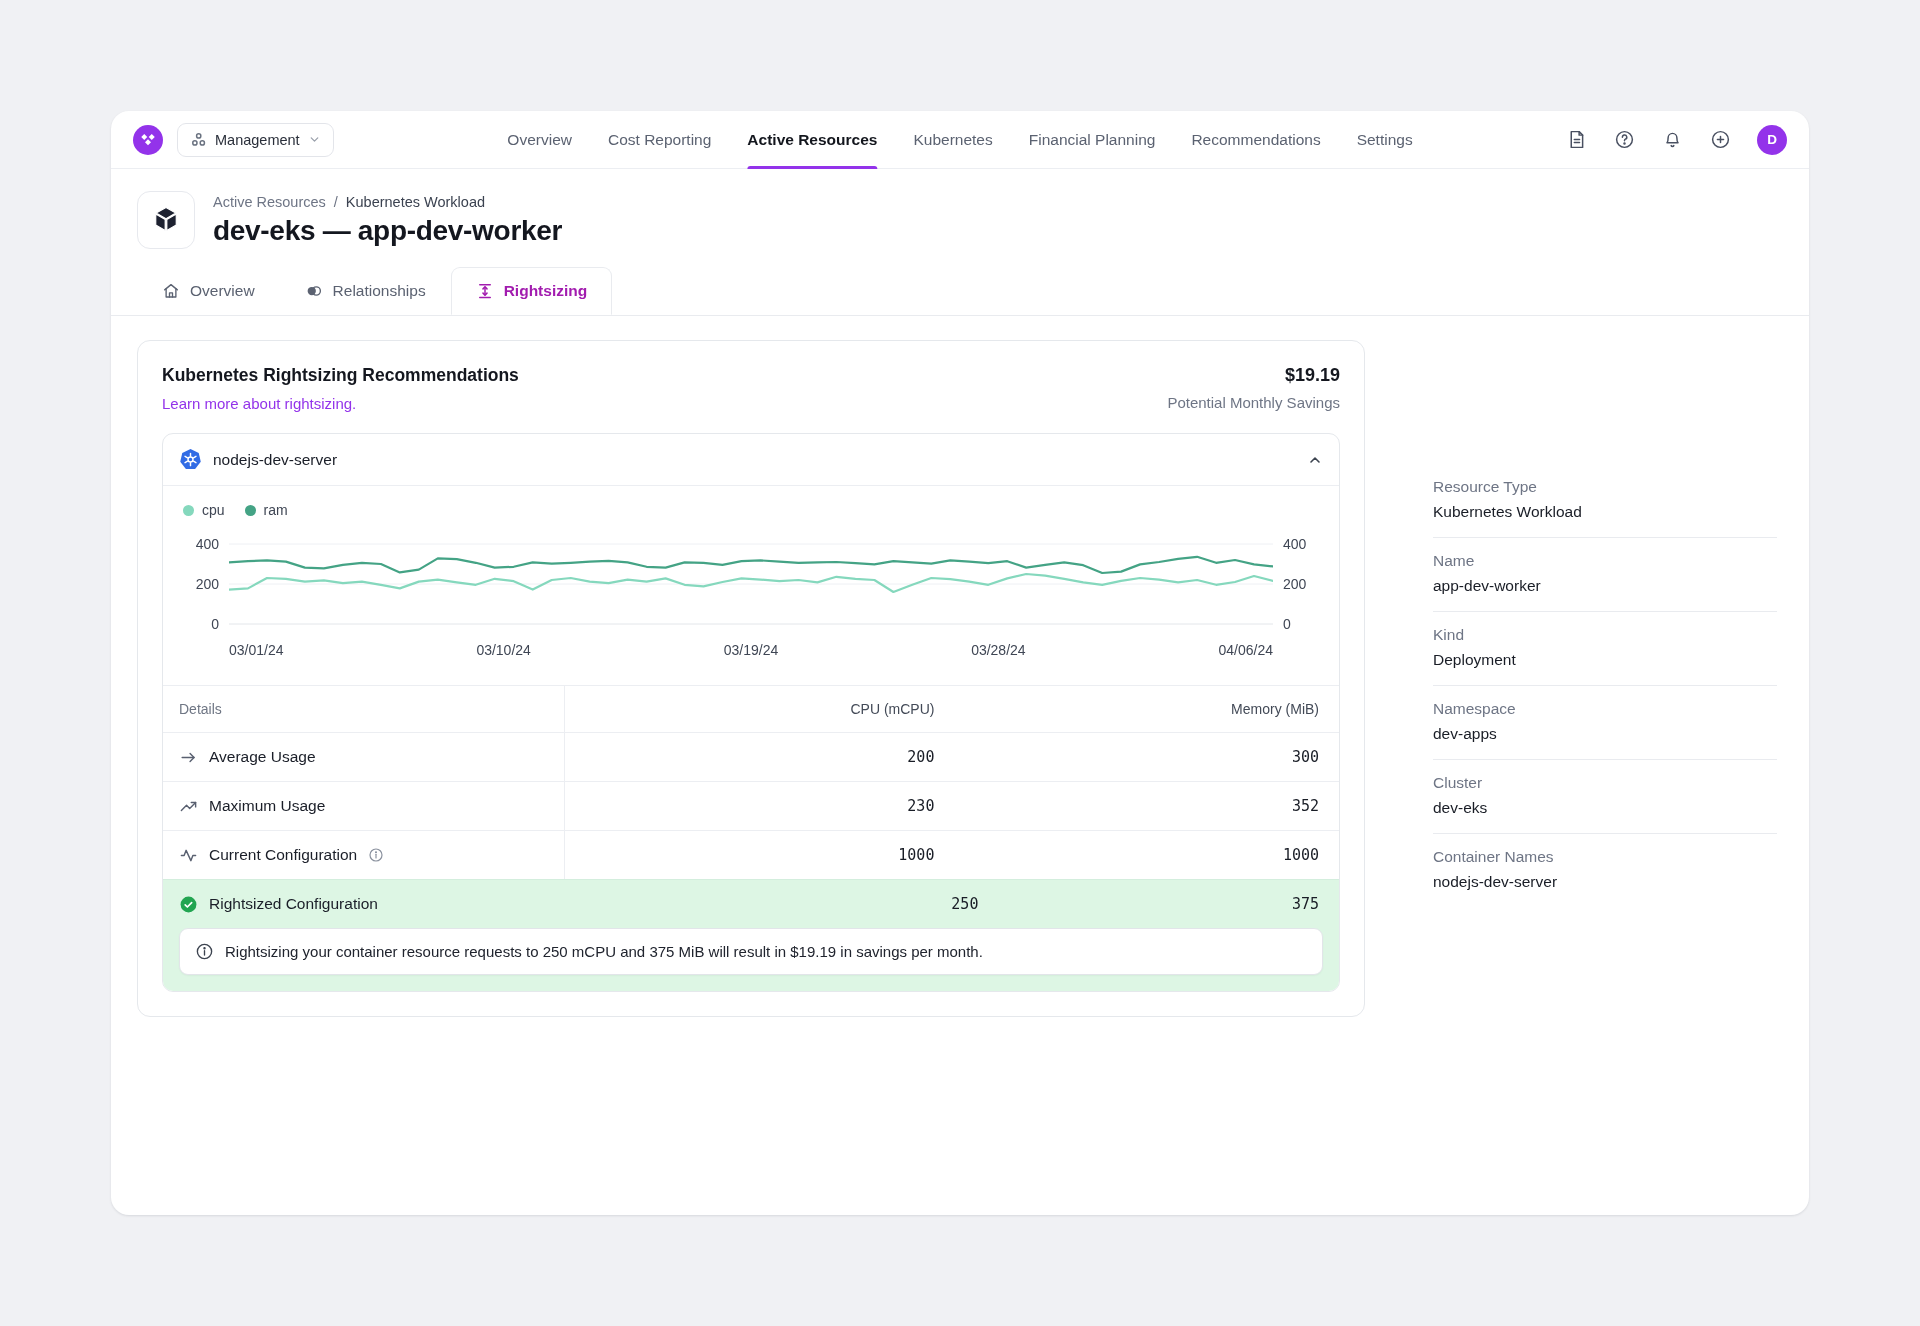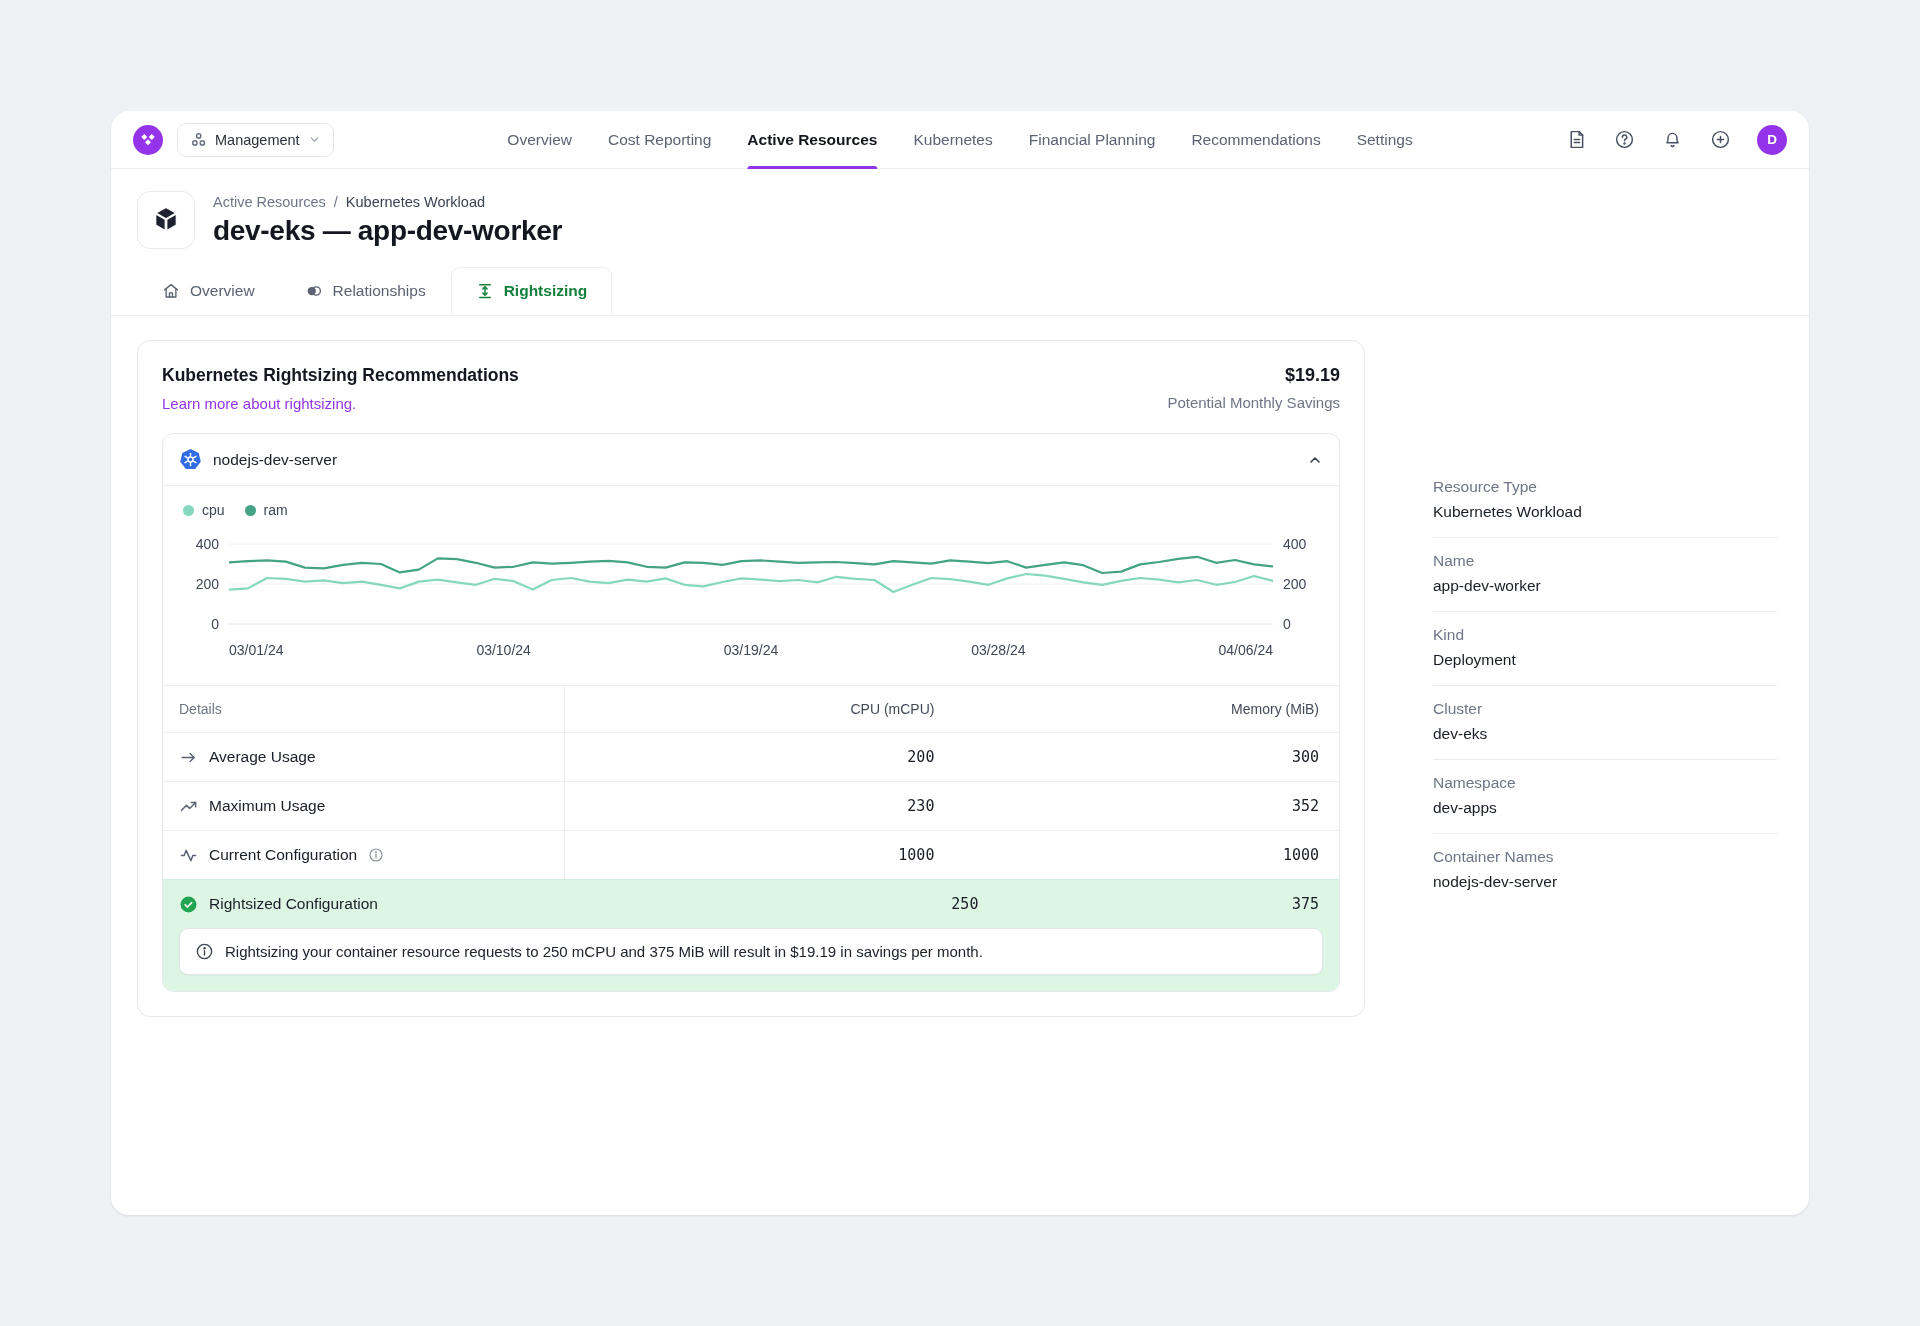--- a/index.html
+++ b/index.html
@@ -22,21 +22,21 @@
   
   .title-sec { padding:22px 26px 0 26px; display:flex; align-items:flex-start; gap:18px; }
   .res-icon-box { width:58px; height:58px; border:1px solid #e7e9ee; border-radius:13px; display:flex; align-items:center; justify-content:center; background:#fff; flex:none; }
   .crumbs { font-size:14.5px; color:#6e7585; display:flex; gap:8px; align-items:center; padding-top:3px; }
   .crumbs .cur { color:#3b4250; }
   h1.page-title { font-size:28px; font-weight:700; letter-spacing:-.3px; color:#14171f; margin-top:5px; }
 
   
   .tabbar { margin-top:18px; padding:0 26px; border-bottom:1px solid #e9ebef; display:flex; }
   .tab { height:48px; display:flex; align-items:center; gap:10px; padding:0 24px; font-size:15.5px; color:#5b6271; cursor:pointer; border:1px solid transparent; }
-  .tab.active { background:#fff; border-color:#e9ebef; border-bottom-color:#fff; border-radius:9px 9px 0 0; margin-bottom:-1px; color:#15803d; font-weight:700; }
+  .tab.active { background:#fff; border-color:#e9ebef; border-bottom-color:#fff; border-radius:9px 9px 0 0; margin-bottom:-1px; color:#a21caf; font-weight:700; }
 
   
   .content { display:flex; padding:24px 26px; gap:68px;align-items:center; }
   .main-card { width:1228px; border:1px solid #e5e8ec; border-radius:13px; padding:24px; background:#fff; }
   .card-head { display:flex; justify-content:space-between; }
   .card-title { font-size:17.5px; font-weight:700; color:#14171f; }
   .learn-link { display:inline-block; margin-top:9px; font-size:15px; color:var(--accent,#9333ea); cursor:pointer; }
   .savings { text-align:right; }
   .savings .amt { font-size:18px; font-weight:700; color:#14171f; }
   .savings .cap { margin-top:8px; font-size:15px; color:#6e7585; }
@@ -381,27 +381,27 @@
       </div>
       <div class="fgroup">
         <div class="flabel">Name</div>
         <div class="fvalue">app-dev-worker</div>
       </div>
       <div class="fgroup">
         <div class="flabel">Kind</div>
         <div class="fvalue">Deployment</div>
       </div>
       <div class="fgroup">
+        <div class="flabel">Namespace</div>
+        <div class="fvalue">dev-apps</div>
+      </div>
+      <div class="fgroup">
         <div class="flabel">Cluster</div>
         <div class="fvalue">dev-eks</div>
       </div>
       <div class="fgroup">
-        <div class="flabel">Namespace</div>
-        <div class="fvalue">dev-apps</div>
-      </div>
-      <div class="fgroup">
         <div class="flabel">Container Names</div>
         <div class="fvalue">nodejs-dev-server</div>
       </div>
     </div>
 
   </div>
 </div>
 
 </body></html>

